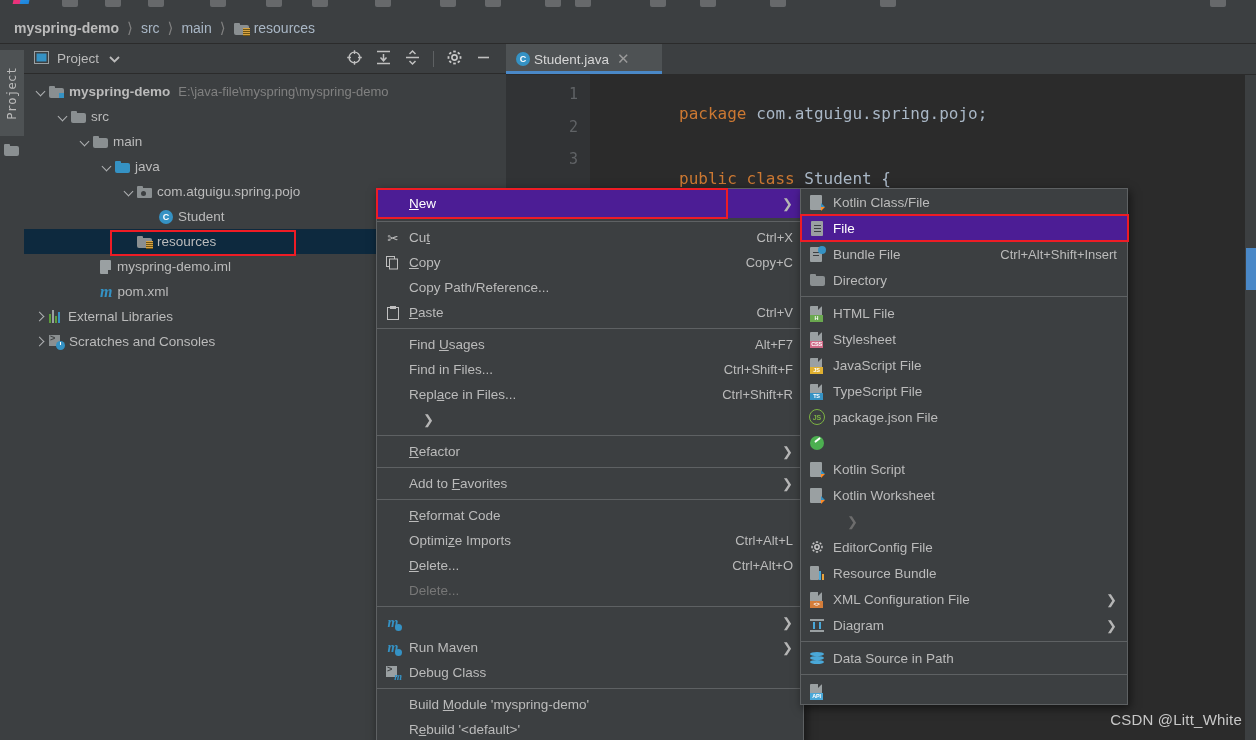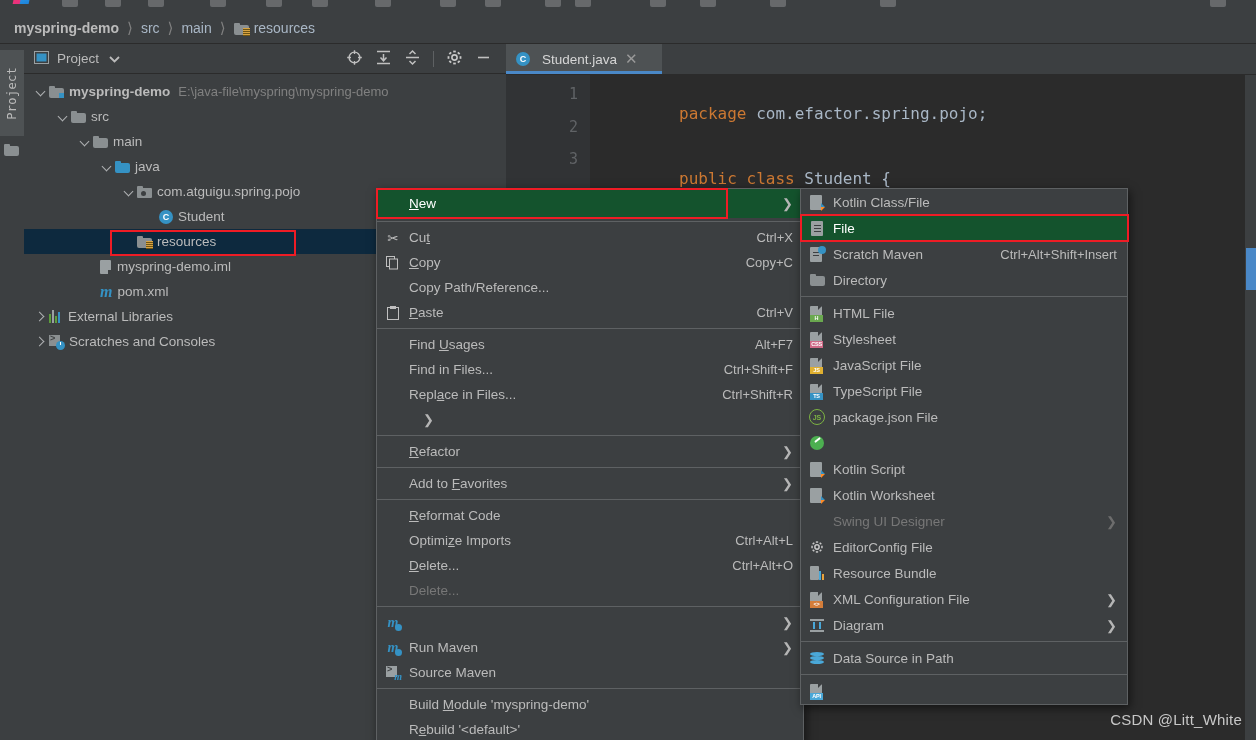--- a/index.html
+++ b/index.html
@@ -118,21 +118,21 @@
   }
   .tabbar {
     position: relative; height: 30px; background: #3c3f41;
     border-bottom: 1px solid #2b2b2b;
   }
   .tab {
     position: absolute; left: 0; top: 0; height: 30px;
     display: flex; align-items: center; padding: 0 8px 0 10px;
     background: #4e5254; box-sizing: border-box;
   }
-  .tab .tname { font-size: 13.5px; color: #d6d6d6; margin: 0 8px 0 12px;}
+  .tab .tname { font-size: 13.5px; color: #d6d6d6; margin: 0 8px 0 4px;}
   .tab .tclose { color: #9a9a9a; font-size: 15px; }
   .tab-underline {
     position: absolute; left: 0; bottom: 0; height: 3px; background: #4a88c7;
   }
   .gutter {
     position: absolute; left: 0; top: 31px; width: 84px; bottom: 0;
     background: #313335;
   }
   .gutter .ln {
     position: absolute; right: 12px; font-family: "DejaVu Sans Mono", monospace;
@@ -164,21 +164,21 @@
     position: absolute; left: 376px; top: 188px; width: 428px;
     background: #3c3f41; border: 1px solid #5e6163;
     box-shadow: 2px 3px 9px rgba(0,0,0,.55);
     padding: 0; box-sizing: border-box; z-index: 40;
   }
   .mi {
     position: relative; height: 25px; display: flex; align-items: center;
     padding-left: 8px; padding-right: 10px; box-sizing: border-box;
     font-size: 13.5px; color: #bbbbbb; white-space: nowrap;
   }
-  .mi.hi { background: #14532d; color: #ffffff; }
+  .mi.hi { background: #4c1d95; color: #ffffff; }
   .mi.disabled { color: #777777; }
   .mi .miico { width: 16px; flex: 0 0 16px; margin-right: 8px; display:flex; align-items:center; justify-content:center;}
   .mi .mitext { flex: 1 1 auto; }
   .mi .mikey { color: #bbbbbb; font-size: 13px; margin-left: 20px; }
   .mi .michev { margin-left: 14px; color: #b5b5b5; font-size: 13px; }
   .mi.disabled .michev { color: #6d6d6d; }
   .msep { height: 1px; background: #5e6163; margin: 3px 0; }
   u { text-decoration: underline; }
 
   
@@ -552,21 +552,21 @@
     </div>
 
     <div class="gutter">
       <span class="ln" style="top:10px">1</span>
       <span class="ln" style="top:43px">2</span>
       <span class="ln" style="top:75px">3</span>
     </div>
 
     <div class="code">
       <div class="cl" style="top:10px; left:12px">
-        <span class="kw">package</span><span class="cls"> com.efactor.spring.pojo;</span>
+        <span class="kw">package</span><span class="cls"> com.atguigu.spring.pojo;</span>
       </div>
       <div class="cl" style="top:75px; left:12px">
         <span class="kw">public</span><span class="cls"> </span><span class="kw">class</span><span class="cls"> Student {</span>
       </div>
       <div class="cl" style="top:335px; left:625px; color:#6897bb">
         
       </div>
       <div class="cl" style="top:640px; left:10px">
         <span>= stuId;</span>
       </div>
@@ -700,21 +700,21 @@
       <span class="michev">❯</span>
     </div>
 
     <div class="mi">
       <span class="miico">
         <span class="termico">
             <span class="sq"></span>
             <span class="m">m</span>
           </span>
       </span>
-      <span class="mitext">Source Maven</span>
+      <span class="mitext">Debug Class</span>
     </div>
     <div class="msep"></div>
 
     <div class="mi">
       <span class="miico"></span>
       <span class="mitext">Build <u>M</u>odule 'myspring-demo'</span>
     </div>
 
     <div class="mi">
       <span class="miico"></span>
@@ -749,21 +749,21 @@
     </div>
 
     <div class="mi" style="height:26px">
       <span class="miico">
           <span class="scrfile">
             <i></i>
             <span class="lines"></span>
             <span class="cl3"></span>
           </span>
         </span>
-      <span class="mitext">Scratch Maven</span>
+      <span class="mitext">Bundle File</span>
       <span class="mikey">Ctrl+Alt+Shift+Insert</span>
     </div>
 
     <div class="mi" style="height:26px">
       <span class="miico">
           <span class="dirico">
             <i></i>
           </span>
         </span>
       <span class="mitext">Directory</span>
@@ -844,21 +844,20 @@
             <i></i>
             <span class="k1"></span>
             <span class="k2"></span>
           </span>
         </span>
       <span class="mitext">Kotlin Worksheet</span>
     </div>
 
     <div class="mi disabled" style="height:26px">
       <span class="miico"></span>
-      <span class="mitext">Swing UI Designer</span>
       <span class="michev">❯</span>
     </div>
 
     <div class="mi" style="height:26px">
       <span class="miico">
         <svg width="14" height="14" viewBox="0 0 17 17">
             <circle cx="8.5" cy="8.5" r="2.6" fill="none" stroke="#c8c8c8" stroke-width="1.8"></circle>
             <g stroke="#c8c8c8" stroke-width="2.8">
               <path d="M8.5 1.6 V3.4"></path>
               <path d="M8.5 13.6 V15.4"></path>

